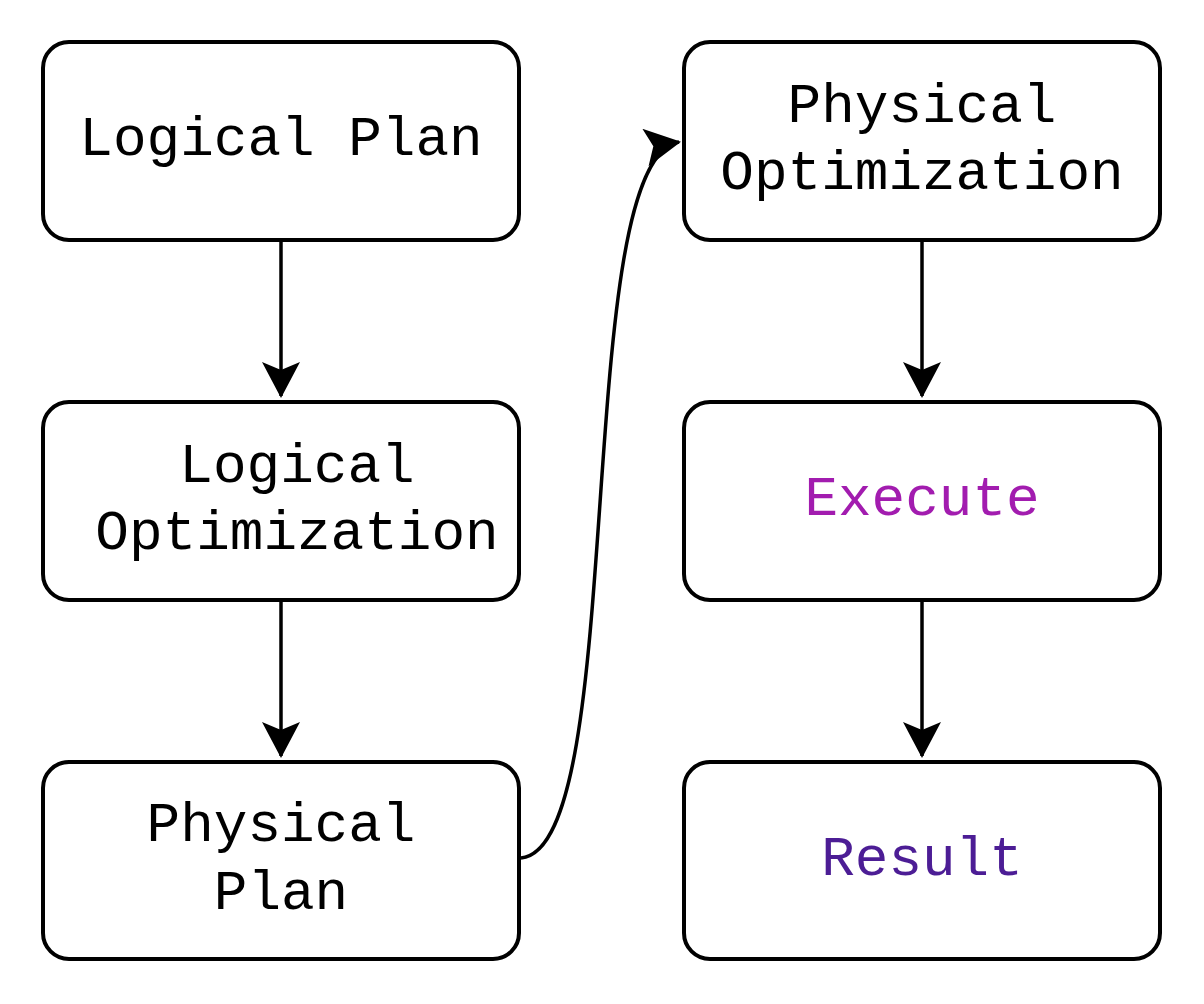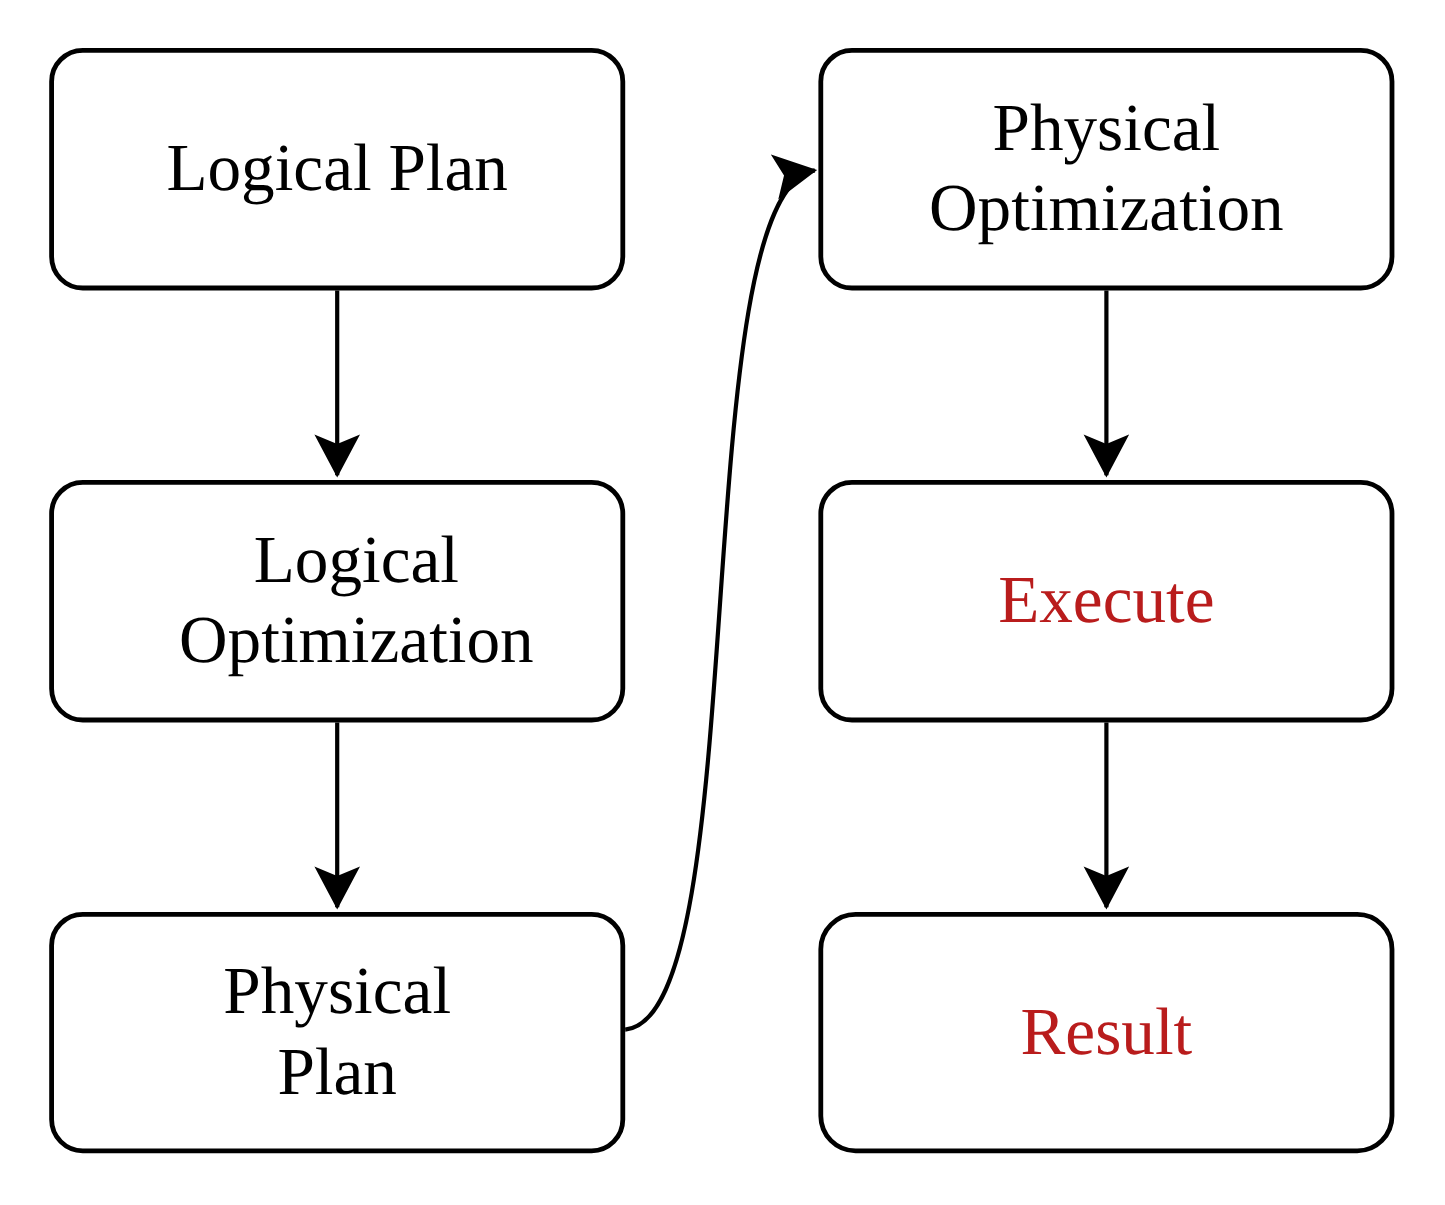--- a/index.html
+++ b/index.html
@@ -5,21 +5,21 @@
   html, body {
     margin: 0;
     padding: 0;
     background: #ffffff;
   }
   .canvas {
     position: relative;
     width: 1204px;
     height: 1004px;
     background: #ffffff;
-    font-family: Liberation Serif, serif;
+    font-family: Liberation Mono, monospace;
     overflow: hidden;
   }
   .edges {
     position: absolute;
     left: 0;
     top: 0;
     width: 1204px;
     height: 1004px;
   }
   .edge {
@@ -85,21 +85,21 @@
   <div class="node n-physical-plan" style="border-color: rgb(0, 0, 0); background: rgb(255, 255, 255); color: rgb(0, 0, 0);">
     <span>Physical
 Plan</span>
   </div>
 
   <div class="node n-physical-optimization" style="border-color: rgb(0, 0, 0); background: rgb(255, 255, 255); color: rgb(0, 0, 0);">
     <span>Physical
 Optimization</span>
   </div>
 
-  <div class="node n-execute" style="border-color: rgb(0, 0, 0); background: rgb(255, 255, 255); color: #b91c1c;">
+  <div class="node n-execute" style="border-color: rgb(0, 0, 0); background: rgb(255, 255, 255); color: #a21caf;">
     <span>Execute</span>
   </div>
 
-  <div class="node n-result" style="border-color: rgb(0, 0, 0); background: rgb(255, 255, 255); color: #b91c1c; border-radius: 31px;">
+  <div class="node n-result" style="border-color: rgb(0, 0, 0); background: rgb(255, 255, 255); color: #4c1d95;">
     <span>Result</span>
   </div>
 
 </div>
 
 </body></html>

